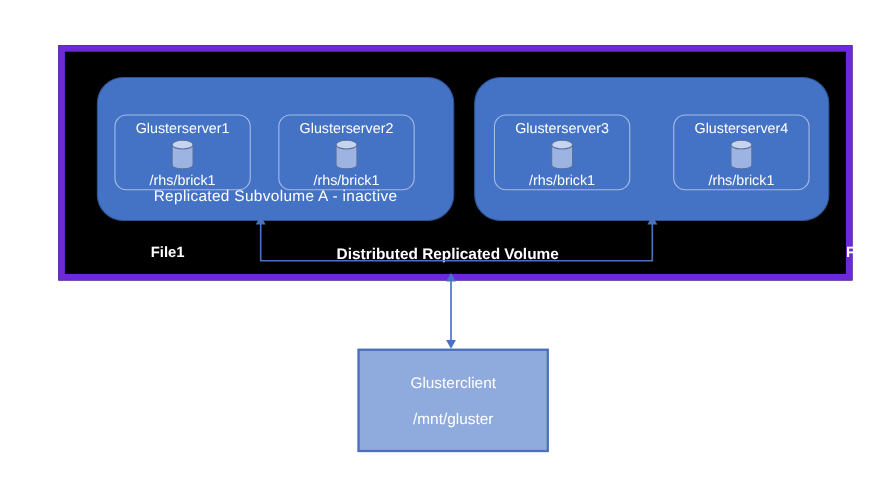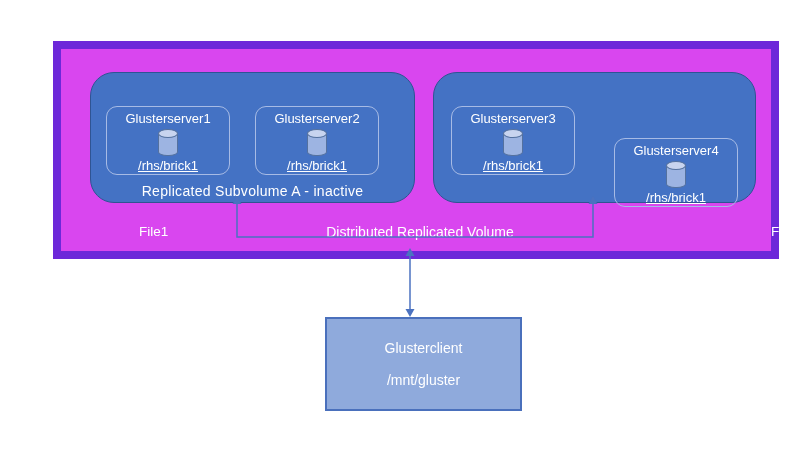--- a/index.html
+++ b/index.html
@@ -1,55 +1,55 @@
 <!DOCTYPE html>
 <html><head>
 <meta charset="utf-8">
 <style>
   html,body{margin:0;padding:0;background:#ffffff;}
   .stage{position:relative;width:800px;height:450px;background:#ffffff;overflow:hidden;
          font-family:"Liberation Sans",sans-serif;color:#ffffff;}
 
   
   .outer{position:absolute;left:53px;top:41px;width:710px;height:202px;
-         background:#d946ef;border:8px solid #6d28d9;}
+         background:#000000;border:6px solid #6d28d9;}
 
   
   .subvol{position:absolute;top:23px;height:131px;background:#4472c4;
           border:1.5px solid #2f5493;border-radius:24px;box-sizing:border-box;}
   .subvol-a{left:29px;width:325px;}
   .subvol-b{left:372px;width:323px;}
-  .subvol-label{position:absolute;left:0;right:0;bottom:3px;text-align:center;
+  .subvol-label{position:absolute;left:0;right:0;bottom:14px;text-align:center;
                 font-size:14px;letter-spacing:.3px;white-space:nowrap;}
 
   
   .server{position:absolute;top:33px;width:124px;height:69px;box-sizing:border-box;
           border:1.5px solid #a7bbe5;border-radius:11px;
           display:flex;flex-direction:column;align-items:center;padding-top:3px;}
   .server-name{font-size:13px;line-height:17px;white-space:nowrap;}
-  .server-brick{font-size:13px;line-height:17px;white-space:nowrap;text-decoration:underline;}
-  .s1{left:15px;}.s2{left:164px;}.s3{left:17px;}.s4{left:180px;margin-top:32px;}
+  .server-brick{font-size:13px;line-height:17px;white-space:nowrap;}
+  .s1{left:15px;}.s2{left:164px;}.s3{left:17px;}.s4{left:180px;}
 
   
   .cyl{position:relative;width:18px;height:26px;margin:3px auto 1px;
        background:#9db4e2;border:1px solid #54719f;border-radius:9px/4px;}
   .cyl::before{content:"";position:absolute;left:-1px;top:-2px;width:18px;height:7px;
        background:#c8d4ef;border:1px solid #54719f;border-radius:50%;}
 
   
-  .band-label{position:absolute;top:175px;font-size:13.5px;white-space:nowrap;}
+  .band-label{position:absolute;top:175px;font-size:13.5px;white-space:nowrap;font-weight:bold;}
   .file1{left:78px;}
   .file2{left:674px;margin-left:36px;}
-  .volume-label{left:359px;transform:translateX(-50%);font-size:14px;text-align:center;}
+  .volume-label{left:348px;transform:translateX(-50%);font-size:14px;text-align:center;}
 
   
   .connectors{position:absolute;left:0;top:0;width:800px;height:450px;pointer-events:none;}
 
   
-  .client{position:absolute;left:325px;top:317px;width:197px;height:94px;box-sizing:border-box;
+  .client{position:absolute;left:325px;top:317px;width:174px;height:94px;box-sizing:border-box;
           background:#8faadc;border:2px solid #4a70bc;
           display:flex;flex-direction:column;align-items:center;justify-content:center;gap:17px;}
   .client div{font-size:14px;line-height:15px;white-space:nowrap;}
 </style>
 </head>
 <body>
 
 <div class="stage">
 
   <div class="outer">

